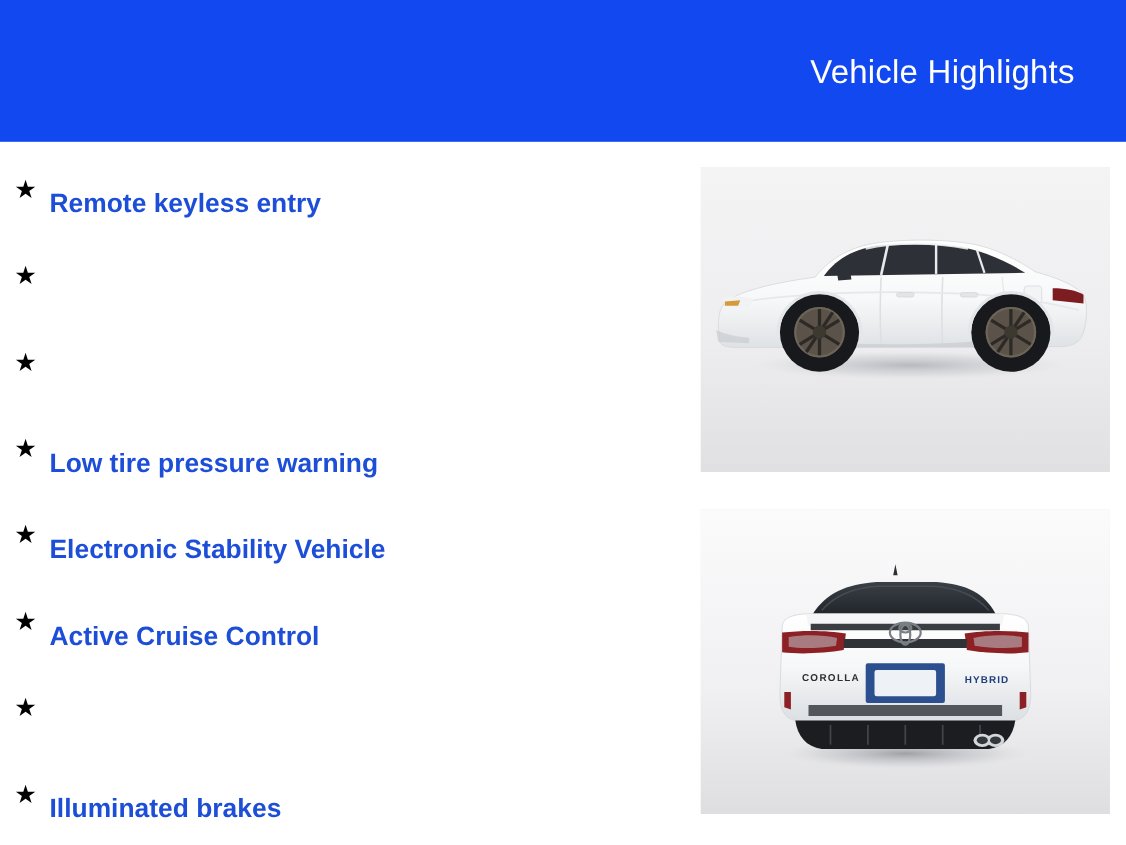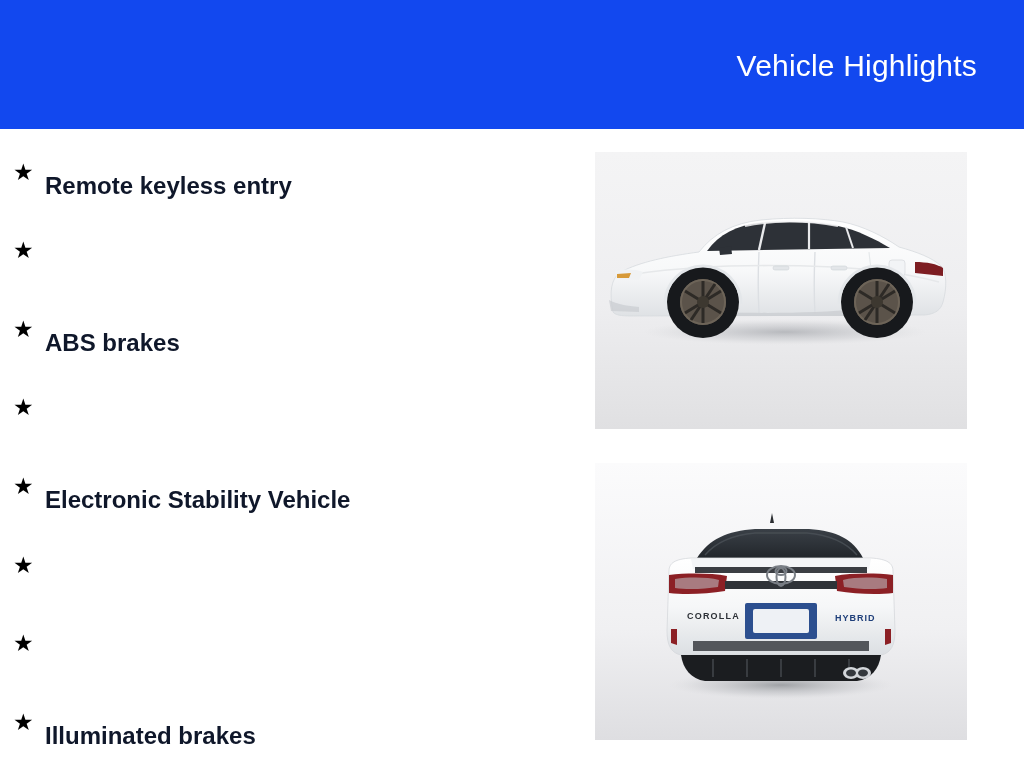--- a/index.html
+++ b/index.html
@@ -70,31 +70,31 @@
   }
   .feature-bullet {
     width: 32px;
     flex: 0 0 32px;
     color: #000000;
     font-size: 23px;
     line-height: 1;
     text-align: left;
   }
   .feature-label {
-    color: #0f172a;
+    color: #1d4ed8;
     font-size: 24px;
     font-weight: bold;
     line-height: 1;
     margin-top: 28px;
   }
 
   
   .photo {
     position: absolute;
-    left: 595px;
+    left: 637px;
     width: 372px;
     overflow: hidden;
     background: linear-gradient(175deg, #f2f2f3 0%, #ebebec 45%, #e2e2e4 100%);
     text-decoration: underline;
   }
   .photo-side { top: 23px; height: 277px; }
   .photo-rear { top: 334px; height: 277px; }
 
   .photo svg { display: block; width: 100%; height: 100%; }
 </style>
@@ -110,31 +110,32 @@
   <ul class="features-list" id="features-list">
       <li class="feature-item" style="top: 28px;">
         <span class="feature-bullet">★</span>
         <span class="feature-label">Remote keyless entry</span>
       </li>
       <li class="feature-item" style="top: 106.6px;">
         <span class="feature-bullet">★</span>
       </li>
       <li class="feature-item" style="top: 185.2px;">
         <span class="feature-bullet">★</span>
-        <span class="feature-label">ABS brakes</span>
       </li>
       <li class="feature-item" style="top: 263.8px;">
         <span class="feature-bullet">★</span>
+        <span class="feature-label">Low tire pressure warning</span>
       </li>
       <li class="feature-item" style="top: 342.4px;">
         <span class="feature-bullet">★</span>
         <span class="feature-label">Electronic Stability Vehicle</span>
       </li>
       <li class="feature-item" style="top: 421px;">
         <span class="feature-bullet">★</span>
+        <span class="feature-label">Active Cruise Control</span>
       </li>
       <li class="feature-item" style="top: 499.6px;">
         <span class="feature-bullet">★</span>
       </li>
       <li class="feature-item" style="top: 578.2px;">
         <span class="feature-bullet">★</span>
         <span class="feature-label">Illuminated brakes</span>
       </li>
     </ul>
 

